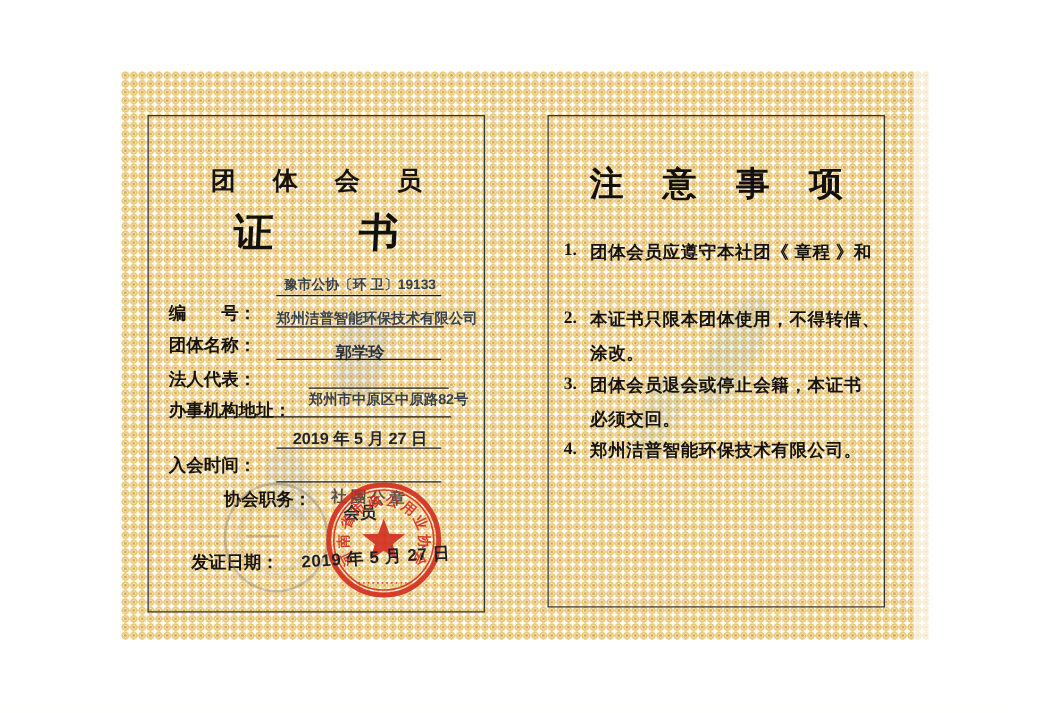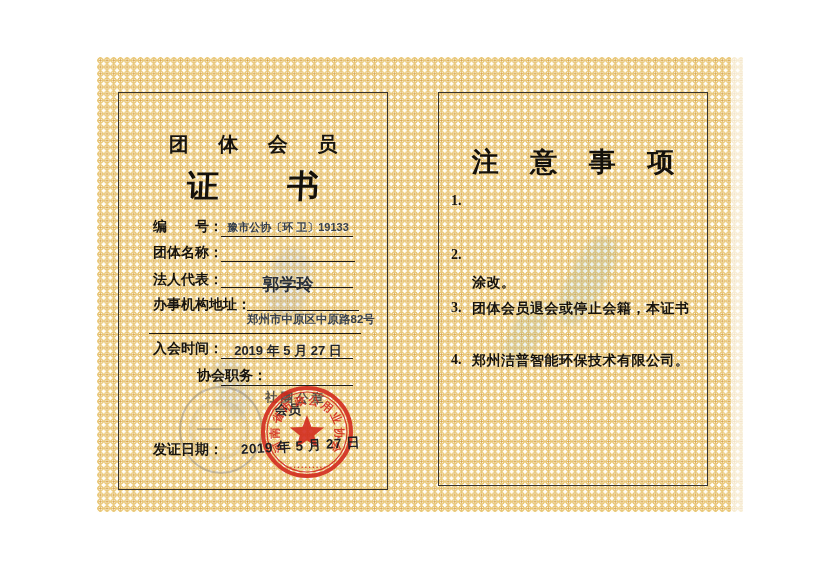--- a/index.html
+++ b/index.html
@@ -21,29 +21,29 @@
   .page{position:absolute;border:1.5px solid #37332d;}
   .page-left{left:21px;top:35px;width:268px;height:396px;}
   .page-right{left:341px;top:35px;width:268px;height:392px;}
 
   
   .cert-title1{position:absolute;left:0;top:38px;width:100%;text-align:center;
       font-size:20px;font-weight:900;letter-spacing:12px;text-indent:12px;color:#17140f;}
   .cert-title2{position:absolute;left:0;top:72px;width:100%;text-align:center;
       font-family:"Liberation Serif",serif;font-size:32px;font-weight:900;
       letter-spacing:30px;text-indent:30px;color:#14110c;transform:skewX(-3deg);}
-  .f-label{position:absolute;left:34px;font-size:14px;font-weight:700;color:#17140f;
-      font-family:"Liberation Serif",serif;white-space:nowrap;}
+  .f-label{position:absolute;left:16px;font-size:14px;font-weight:700;color:#17140f;
+      font-family:"Liberation Serif",serif;white-space:nowrap;margin-top:24px;}
   .f-value{position:absolute;text-align:center;font-weight:700;color:#39424f;white-space:nowrap;}
   .uline{position:absolute;height:1px;background:#1e1b17;}
   .r1l{top:125px;} .r1v{left:104px;width:130px;top:127px;font-size:11px;}
   .r1u{left:102px;width:132px;top:143px;}
   .r2l{top:151px;} .r2v{left:102px;width:134px;top:154px;font-size:11.5px;}
   .r2u{left:102px;width:134px;top:168px;}
-  .r3l{top:178px;} .r3v{left:104px;width:130px;top:180px;font-size:17px;color:#2a313c;}
+  .r3l{top:178px;} .r3v{left:104px;width:130px;top:180px;font-size:13px;color:#2a313c;}
   .r3u{left:102px;width:132px;top:194px;}
   .r4l{top:203px;} .r4v{left:128px;width:112px;top:202px;font-size:11.5px;margin-top:17px;}
   .r4u{left:128px;width:112px;top:217px;}
   .r5v{left:30px;width:212px;top:225px;font-size:12.5px;}
   .r5u{left:30px;width:212px;top:240px;}
   .r6l{top:247px;} .r6v{left:104px;width:130px;top:249px;font-size:13px;color:#23262c;}
   .r6u{left:102px;width:132px;top:265px;}
   .r7l{top:274px;padding-left:44px;} .r7v{left:104px;width:130px;top:276px;font-size:13px;color:#23262c;margin-top:32px;}
   .r7u{left:102px;width:132px;top:292px;}
   .issue-label{position:absolute;left:34px;top:348px;font-size:14px;font-weight:700;
@@ -67,21 +67,21 @@
       color:#d2281b;letter-spacing:2px;font-weight:700;}
   
   .bleed{position:absolute;border-radius:40%;filter:blur(3px);}
   .bl1{left:150px;top:155px;width:40px;height:70px;background:rgba(110,150,205,.14);transform:rotate(12deg);}
   .bl2{left:96px;top:265px;width:34px;height:60px;background:rgba(110,150,205,.12);transform:rotate(-18deg);}
   .br1{left:130px;top:140px;width:36px;height:95px;background:rgba(115,170,175,.15);transform:rotate(28deg);}
   .br2{left:72px;top:205px;width:30px;height:70px;background:rgba(115,170,175,.12);transform:rotate(28deg);}
 
   
   .notice-title{position:absolute;left:0;top:36px;width:100%;text-align:center;
-      font-size:27px;font-weight:900;letter-spacing:12px;text-indent:12px;color:#14110c;margin-top:15px;}
+      font-size:27px;font-weight:900;letter-spacing:12px;text-indent:12px;color:#14110c;}
   .n-num{position:absolute;left:12px;width:20px;font-size:14px;font-weight:700;color:#17140f;
       font-family:"Liberation Serif",serif;}
   .n-line{position:absolute;left:33px;width:230px;font-size:14px;font-weight:600;color:#17140f;
       font-family:"Liberation Serif",serif;letter-spacing:.5px;white-space:nowrap;}
   .t0{top:100px;} .t1{top:127px;} .t2{top:154px;} .t3{top:181px;}
   .t4{top:207px;} .t5{top:234px;} .t6{top:259px;}
 </style>
 </head>
 <body>
 
@@ -94,20 +94,21 @@
       <div class="bleed bl2"></div>
 
       <div class="cert-title1">团 体 会 员</div>
       <div class="cert-title2">证 书</div>
 
       <span class="f-label r1l">编　　号：</span>
       <span class="f-value r1v">豫市公协〔环 卫〕19133</span>
       <div class="uline r1u"></div>
 
       <span class="f-label r2l">团体名称：</span>
+      <span class="f-value r2v">郑州洁普智能环保技术有限公司</span>
       <div class="uline r2u"></div>
 
       <span class="f-label r3l">法人代表：</span>
       <span class="f-value r3v">郭学玲</span>
       <div class="uline r3u"></div>
 
       <span class="f-label r4l">办事机构地址：</span>
       <span class="f-value r4v">郑州市中原区中原路82号</span>
       <div class="uline r4u"></div>
 
@@ -149,25 +150,28 @@
       <span class="issue-date">2019 年 5 月 27 日</span>
     </div>
 
     <div class="page page-right">
       <div class="bleed br1"></div>
       <div class="bleed br2"></div>
 
       <div class="notice-title">注 意 事 项</div>
 
       <span class="n-num t0">1.</span>
+      <span class="n-line t0">团体会员应遵守本社团《 章程 》和</span>
 
       <span class="n-num t2">2.</span>
+      <span class="n-line t2">本证书只限本团体使用，不得转借、</span>
       <span class="n-line t3">涂改。</span>
 
       <span class="n-num t4">3.</span>
       <span class="n-line t4">团体会员退会或停止会籍，本证书</span>
+      <span class="n-line t5">必须交回。</span>
 
       <span class="n-num t6">4.</span>
       <span class="n-line t6">郑州洁普智能环保技术有限公司。</span>
     </div>
 
   </div>
 </div>
 
 </body></html>

